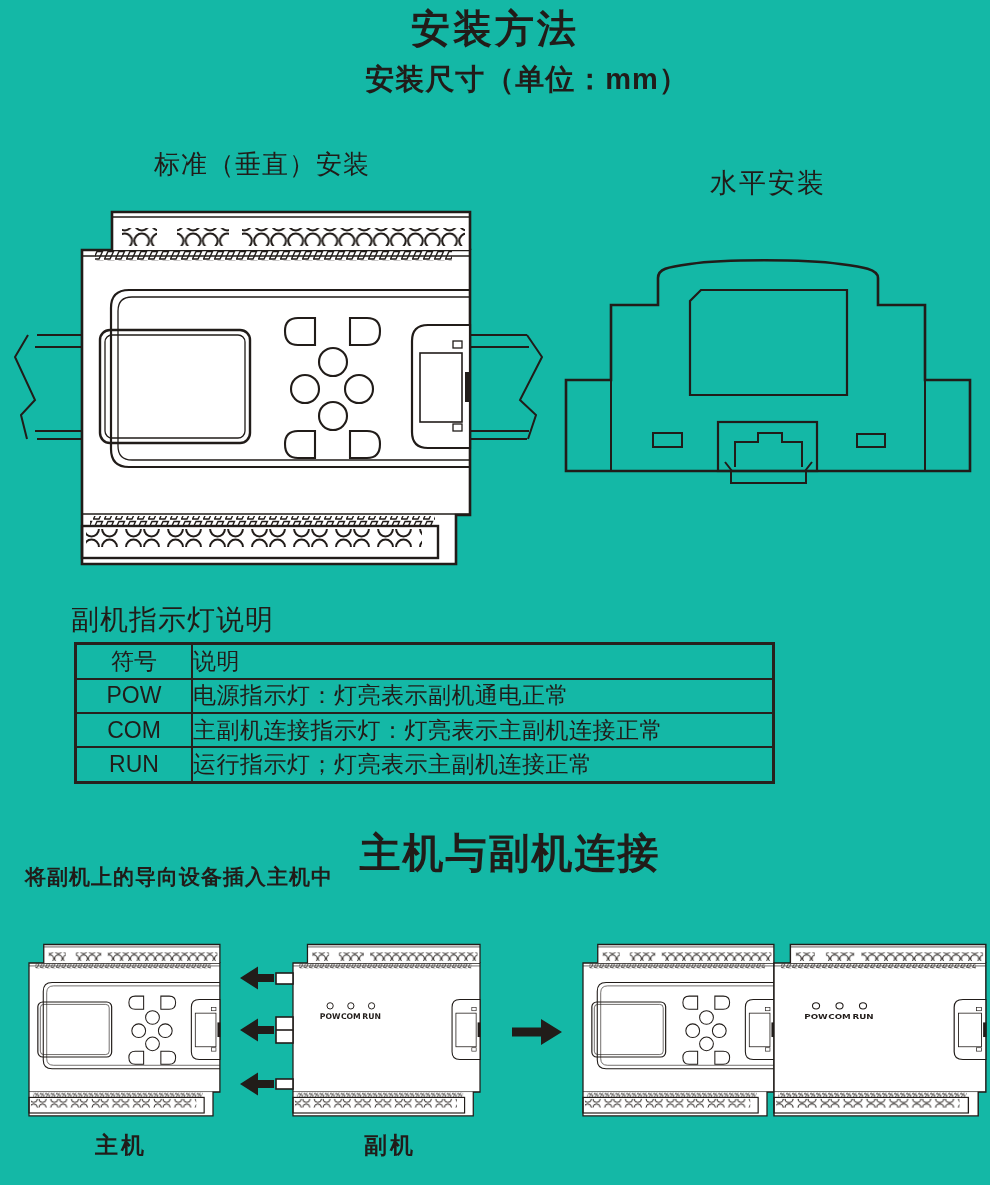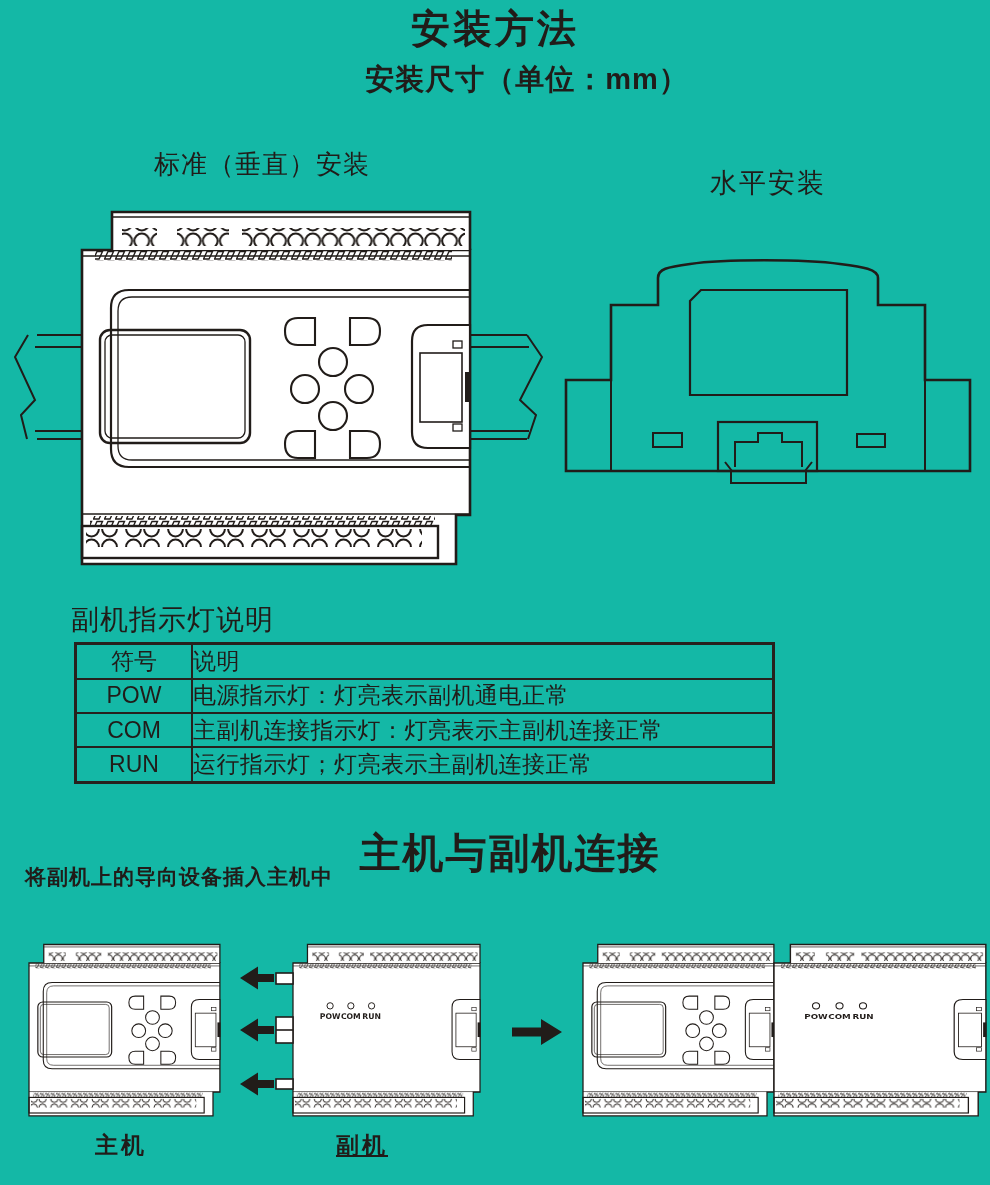--- a/index.html
+++ b/index.html
@@ -23,21 +23,21 @@
     padding:0;vertical-align:middle;line-height:1.1;
   }
   table.ind{border:3px solid #27211d;}
   td.sym{width:114px;text-align:center;font-size:22px;}
   td.desc{padding-left:37px;text-align:left;letter-spacing:0.5px;}
   .h3{top:826px;left:30px;width:960px;text-align:center;font-size:41px;font-weight:bold;letter-spacing:2px;}
   .h4{top:863px;left:25px;width:960px;text-align:left;font-size:21px;font-weight:bold;letter-spacing:1px;}
   .unit-lbl{top:1130px;width:110px;text-align:center;font-size:23px;font-weight:bold;
     font-family:"Liberation Serif",serif;letter-spacing:3px;}
   #lbl-main{left:66px;}
-  #lbl-sec{left:307px;text-decoration:underline;}
+  #lbl-sec{left:335px;}
   svg{position:absolute;overflow:visible;}
 </style>
 </head>
 <body>
 
 <div id="canvas">
 
   <svg width="0" height="0" aria-hidden="true">
     <defs>
 

